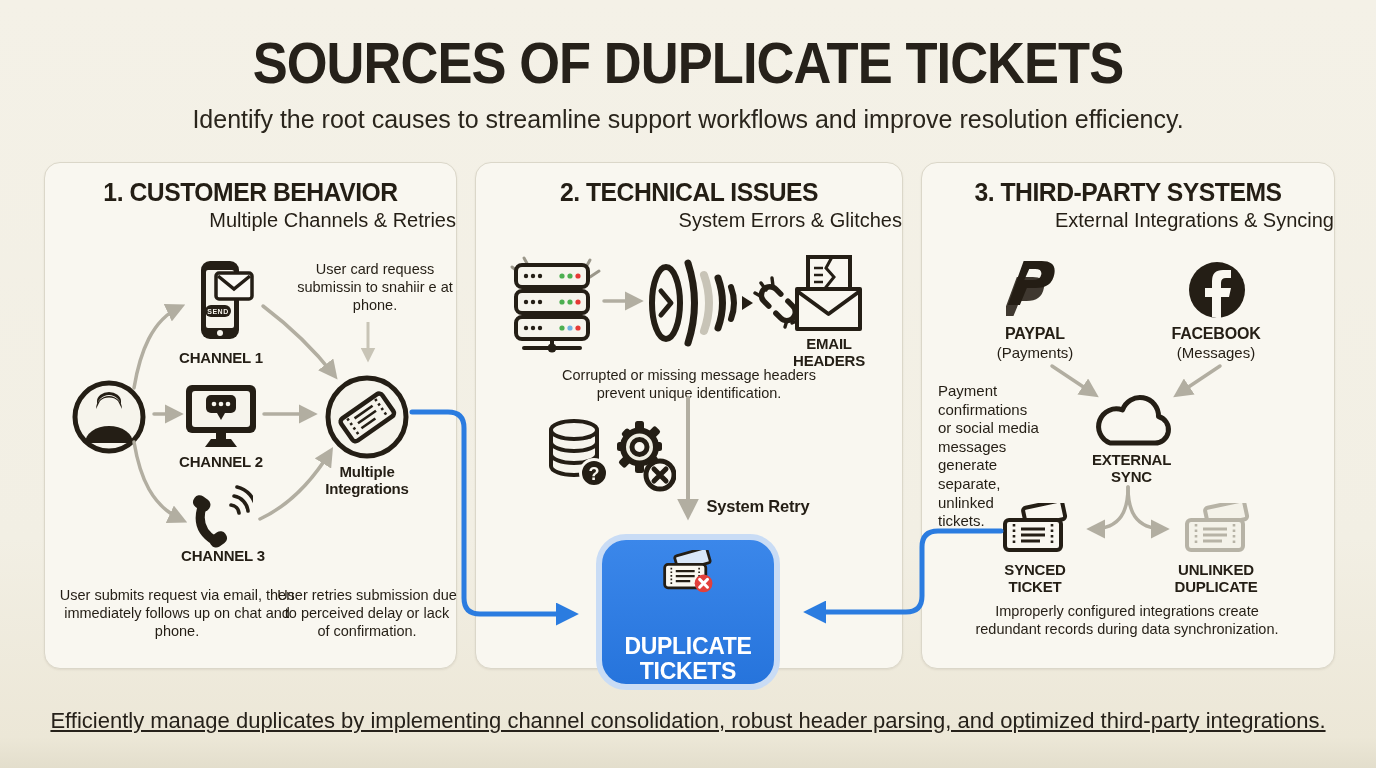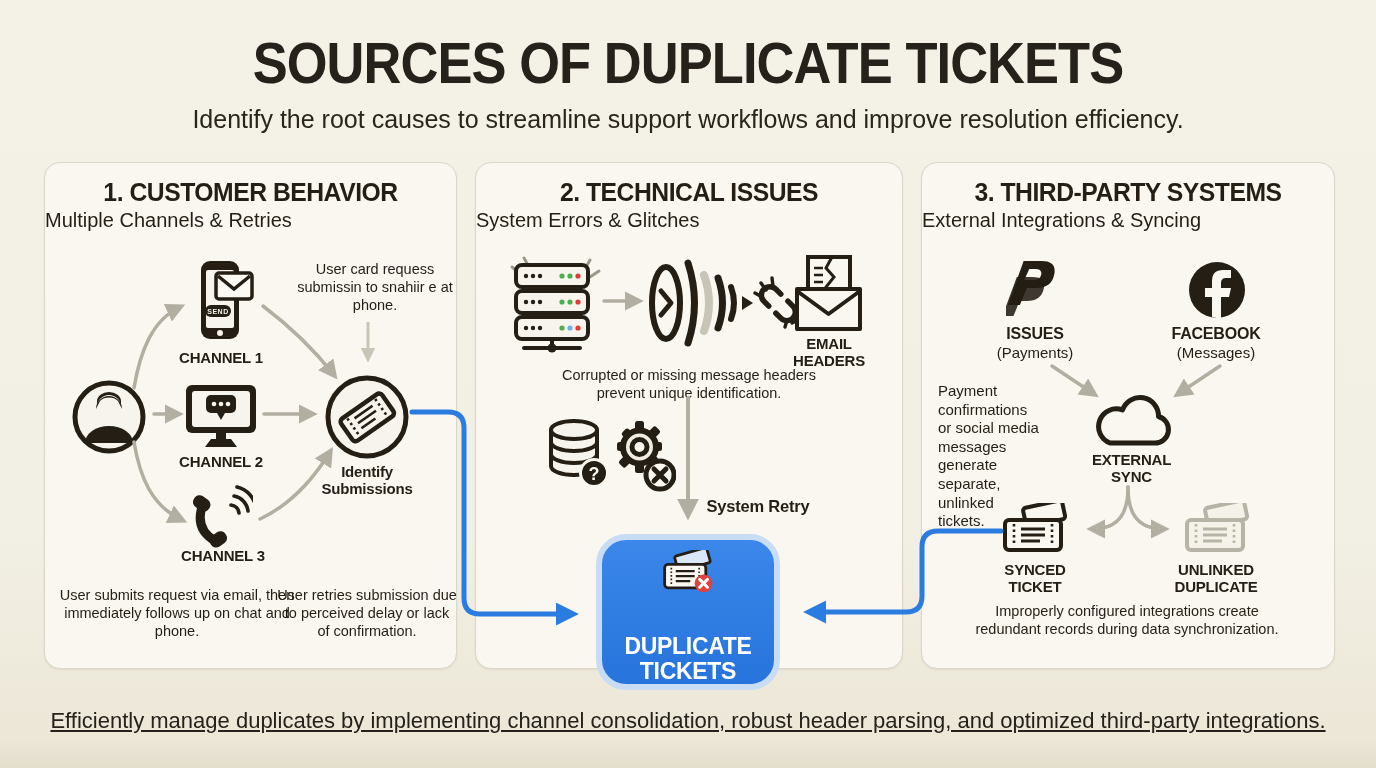--- a/index.html
+++ b/index.html
@@ -14,21 +14,21 @@
     letter-spacing:-1px;transform:scaleX(.92);color:#26211a;}
   .subtitle{left:0;right:0;top:105px;text-align:center;font-size:25px;color:#2a251c;}
   
   .panel{background:#f9f7f0;border:1.5px solid #dbd7c9;border-radius:16px;
     box-shadow:0 1px 2px rgba(120,110,85,.12);}
   #panel1{left:44px;top:162px;width:411px;height:505px;}
   #panel2{left:475px;top:162px;width:426px;height:505px;}
   #panel3{left:921px;top:162px;width:412px;height:505px;}
   .p-title{left:0;right:0;top:14px;text-align:center;font-weight:bold;font-size:26px;
     letter-spacing:-.5px;transform:scaleX(.95);}
-  .p-sub{left:0;right:0;top:46px;text-align:left;font-size:20px;}
+  .p-sub{left:0;right:0;top:46px;text-align:right;font-size:20px;}
   .icon-label{font-weight:bold;font-size:15px;line-height:1.15;text-align:center;letter-spacing:-.2px;}
   .note{font-size:14.5px;line-height:1.24;text-align:center;}
   .note-left{text-align:left;}
   
   .center-box{left:596px;top:534px;width:184px;height:156px;border-radius:30px;
     border:6px solid #c9dcf5;background:linear-gradient(180deg,#3b87ea,#2674dc);
     box-sizing:border-box;z-index:6;display:flex;flex-direction:column;align-items:center;gap:39px;}
   .center-box .cb-label{color:#fff;font-weight:bold;font-size:23px;line-height:1.08;
     text-align:center;letter-spacing:-.3px;margin-top:2px;}
   
@@ -100,21 +100,21 @@
       <circle cx="44" cy="44" r="39" fill="#f6f4ec" stroke="#241e15" stroke-width="5"></circle>
       <g transform="rotate(-35 44 44)">
         <rect x="19" y="31" width="50" height="27" rx="4" fill="#f6f4ec" stroke="#241e15" stroke-width="4.5"></rect>
         <line x1="27" y1="34" x2="27" y2="55" stroke="#241e15" stroke-width="2.6" stroke-dasharray="2.5 3"></line>
         <line x1="61" y1="34" x2="61" y2="55" stroke="#241e15" stroke-width="2.6" stroke-dasharray="2.5 3"></line>
         <line x1="33" y1="38" x2="55" y2="38" stroke="#241e15" stroke-width="2.6"></line>
         <line x1="33" y1="44" x2="55" y2="44" stroke="#241e15" stroke-width="2.6"></line>
         <line x1="33" y1="50" x2="50" y2="50" stroke="#241e15" stroke-width="2.6"></line>
       </g>
     </svg>
-    <div class="abs icon-label" style="left:252px;top:300px;width:140px">Identify Submissions</div>
+    <div class="abs icon-label" style="left:252px;top:300px;width:140px">Multiple Integrations</div>
 
     <div class="abs note" style="left:250px;top:98px;width:160px">User card requess submissin to snahiir e at phone.</div>
     <div class="abs note" style="left:14px;top:424px;width:236px">User submits request via email, then immediately follows up on chat and phone.</div>
     <div class="abs note" style="left:232px;top:424px;width:180px">User retries submission due to perceived delay or lack of confirmation.</div>
   </div>
 
   <div class="abs panel" id="panel2">
     <div class="abs p-title">2. TECHNICAL ISSUES</div>
     <div class="abs p-sub">System Errors &amp; Glitches</div>
 
@@ -221,21 +221,21 @@
   <div class="abs panel" id="panel3">
     <div class="abs p-title">3. THIRD-PARTY SYSTEMS</div>
     <div class="abs p-sub">External Integrations &amp; Syncing</div>
 
     <svg class="abs" style="left:84px;top:96px" width="58" height="64" viewBox="0 0 58 64">
       <g transform="skewX(-10)" fill="#241e15">
         <path d="M18 2 h18 q15 0 15 13 q0 14 -16 14 h-9 l-4 17 h-12 z M25 10 l-3 11 h8 q8 0 8 -5.5 q0 -5.5 -7 -5.5 z"></path>
         <path d="M14 18 h16 q13 0 13 11 q0 13 -15 13 h-7 l-3.5 15 h-11 z" fill="#241e15" opacity="0.88"></path>
       </g>
     </svg>
-    <div class="abs icon-label" style="left:53px;top:162px;width:120px;font-size:16px">ISSUES</div>
+    <div class="abs icon-label" style="left:53px;top:162px;width:120px;font-size:16px">PAYPAL</div>
     <div class="abs note" style="left:53px;top:181px;width:120px;font-size:15px">(Payments)</div>
 
     <svg class="abs" style="left:266px;top:98px" width="58" height="58" viewBox="0 0 58 58">
       <circle cx="29" cy="29" r="28" fill="#241e15"></circle>
       <path d="M33 58 V36 h8 l2 -9 h-10 v-5 q0 -5 5 -5 h5 V9 h-8 q-11 0 -11 11 v7 h-7 v9 h7 v20 z" fill="#f9f7f0"></path>
     </svg>
     <div class="abs icon-label" style="left:234px;top:162px;width:120px;font-size:16px">FACEBOOK</div>
     <div class="abs note" style="left:234px;top:181px;width:120px;font-size:15px">(Messages)</div>
 
     <div class="abs note note-left" style="left:16px;top:219px;width:104px;font-size:15px">Payment confirmations or social media messages generate separate, unlinked tickets.</div>

